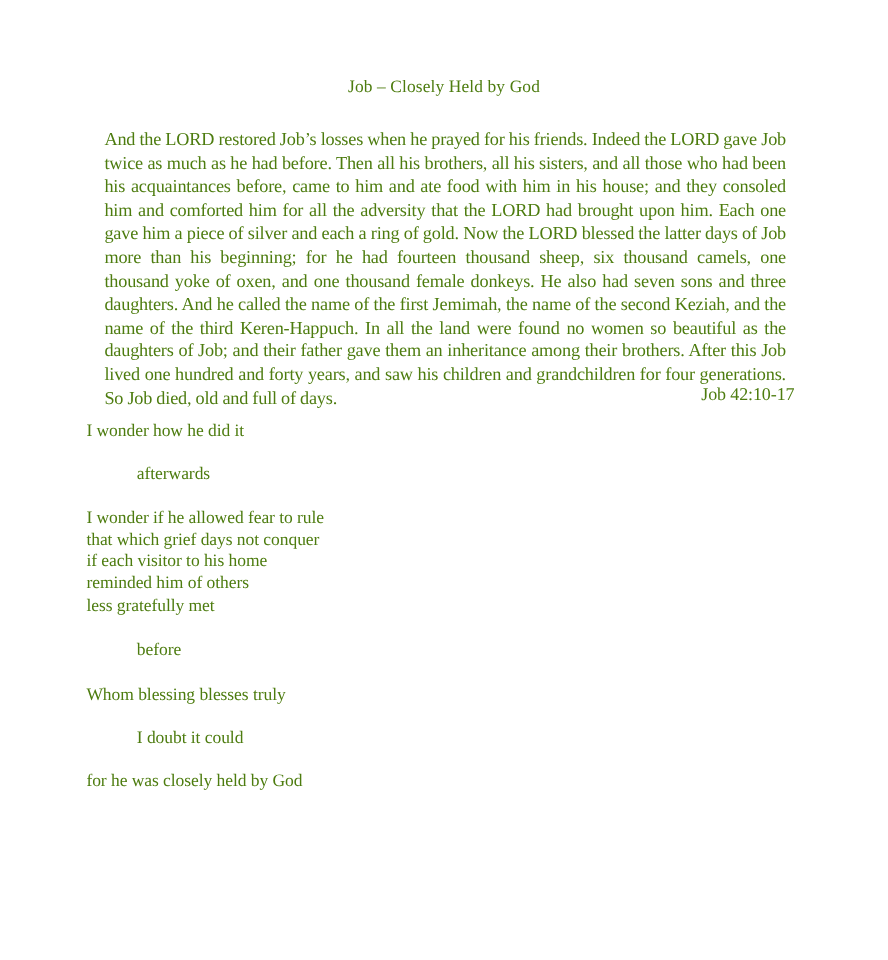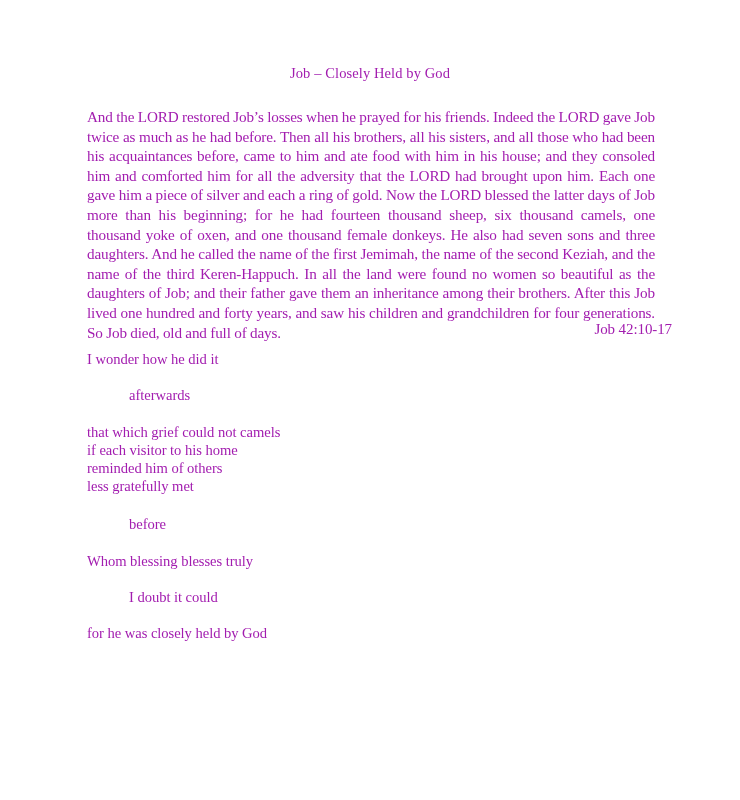--- a/index.html
+++ b/index.html
@@ -7,21 +7,21 @@
     padding: 0;
     background: #ffffff;
   }
   .page {
     position: relative;
     width: 740px;
     height: 687px;
     background: #ffffff;
     overflow: hidden;
     font-family: "Liberation Serif", "DejaVu Serif", serif;
-    color: #a21caf;
+    color: #4d7c0f;
   }
 
   
   .doc-title {
     position: absolute;
     left: 87px;
     top: 64px;
     width: 566px;
     text-align: center;
     font-size: 14.5px;
@@ -40,33 +40,33 @@
     font-size: 15.2px;
     line-height: 19.6px;
     letter-spacing: -0.15px;
     word-spacing: -0.2px;
     hyphens: none;
   }
 
   
   .citation {
     position: absolute;
-    left: 104px;
+    left: 94px;
     top: 320px;
     width: 568px;
     text-align: right;
     font-size: 15px;
     line-height: 19px;
     letter-spacing: -0.1px;
   }
 
   
   .poem {
     position: absolute;
-    left: 87px;
+    left: 72px;
     top: 350px;
     width: 500px;
     font-size: 14.6px;
     line-height: 18.1px;
     letter-spacing: -0.05px;
   }
   .stanza {
     margin: 0;
     padding: 0;
   }
@@ -103,21 +103,22 @@
 
     <div class="stanza-gap-1"></div>
 
     <div class="stanza">
       <div class="poem-line indent">afterwards</div>
     </div>
 
     <div class="stanza-gap-2"></div>
 
     <div class="stanza">
-      <div class="poem-line">that which grief could not camels</div>
+      <div class="poem-line">I wonder if he allowed fear to rule</div>
+      <div class="poem-line">that which grief days not conquer</div>
       <div class="poem-line">if each visitor to his home</div>
       <div class="poem-line">reminded him of others</div>
       <div class="poem-line">less gratefully met</div>
     </div>
 
     <div class="stanza-gap-3"></div>
 
     <div class="stanza">
       <div class="poem-line indent">before</div>
     </div>

